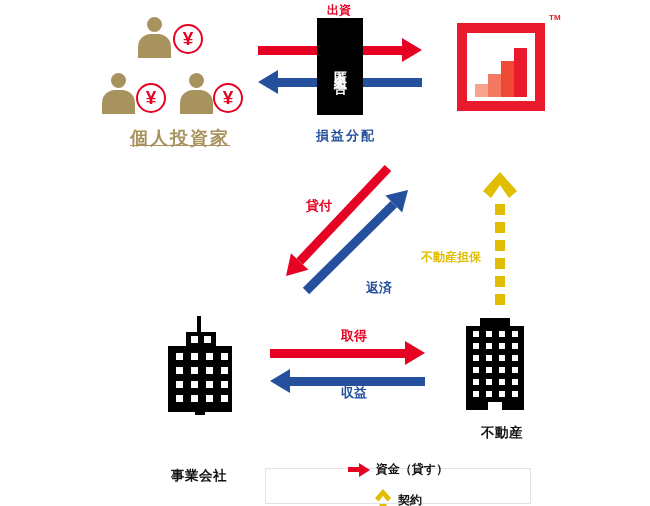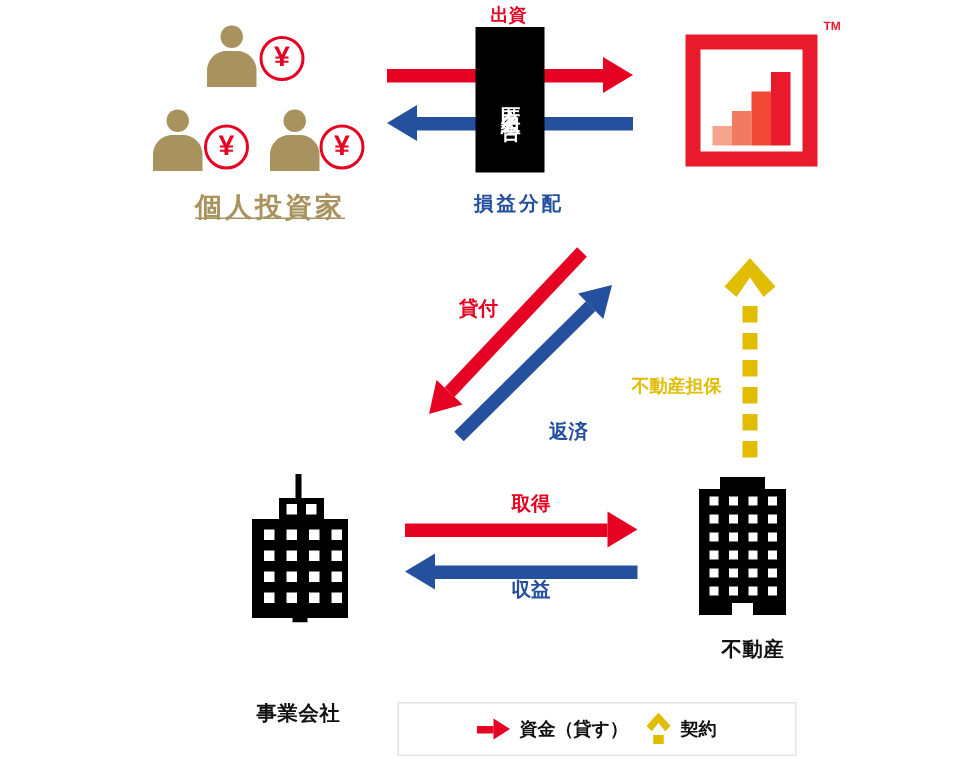--- a/index.html
+++ b/index.html
@@ -57,21 +57,21 @@
            justify-content:center;padding-bottom:4px;}
   .cb-logo .bar{width:13px;}
   .cb-logo .b1{height:13px;background:#f6a48e;}
   .cb-logo .b2{height:23px;background:#f37a61;}
   .cb-logo .b3{height:36px;background:#ef4936;}
   .cb-logo .b4{height:49px;background:#e81a2c;}
   .tm{position:absolute;left:549px;top:13px;color:var(--logo-red);font-size:8px;font-weight:bold;}
 
   
   .legend{position:absolute;left:265px;top:468px;width:266px;height:36px;box-sizing:border-box;
-          border:1px solid var(--legend-border);display:flex;align-items:center;justify-content:center;gap:11px;}
+          border:1px solid var(--legend-border);display:flex;align-items:center;justify-content:center;gap:11px;flex-direction:column;}
   .legend .item{display:flex;align-items:center;gap:6px;}
   .legend .lab{font-size:12px;font-weight:bold;color:var(--ink);white-space:nowrap;}
   .mini-arrow{display:flex;align-items:center;}
   .mini-arrow .sh{width:11px;height:5px;}
   .mini-arrow .hr{width:0;height:0;border-top:7px solid transparent;border-bottom:7px solid transparent;}
   .mini-arrow .hl{width:0;height:0;border-top:7px solid transparent;border-bottom:7px solid transparent;}
   .mini-arrow.red .sh{background:var(--red);}
   .mini-arrow.red .hr{border-left:11px solid var(--red);}
   .mini-arrow.blue .sh{background:var(--blue);}
   .mini-arrow.blue .hl{border-right:11px solid var(--blue);}

